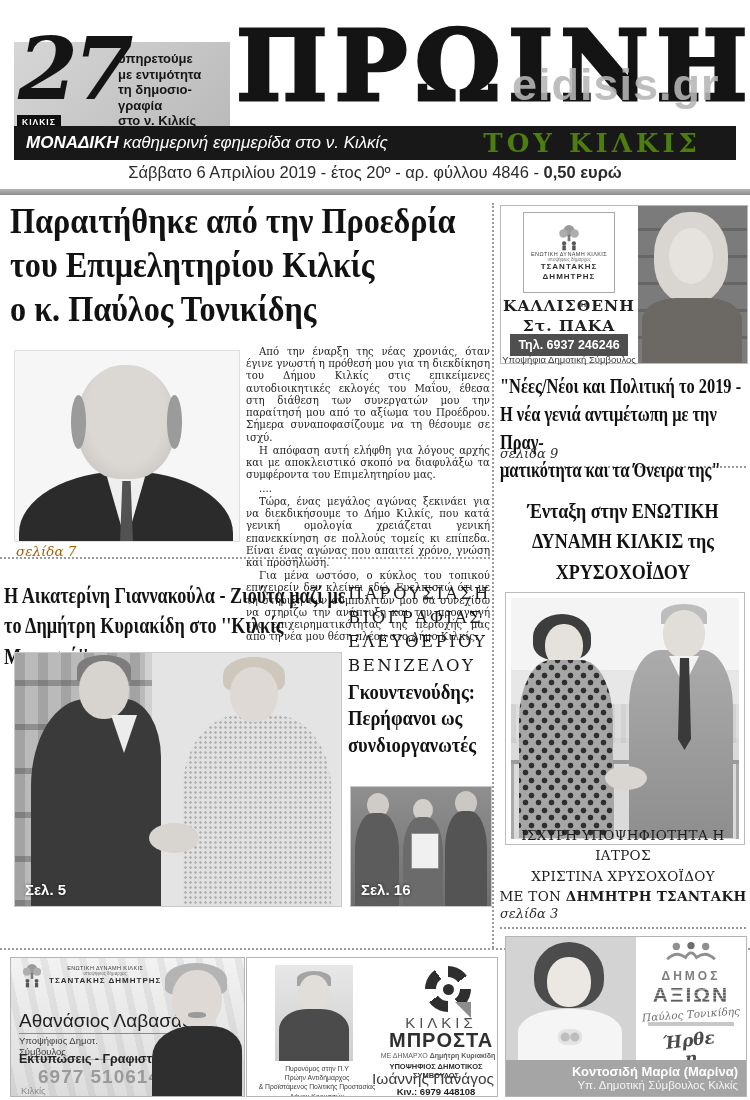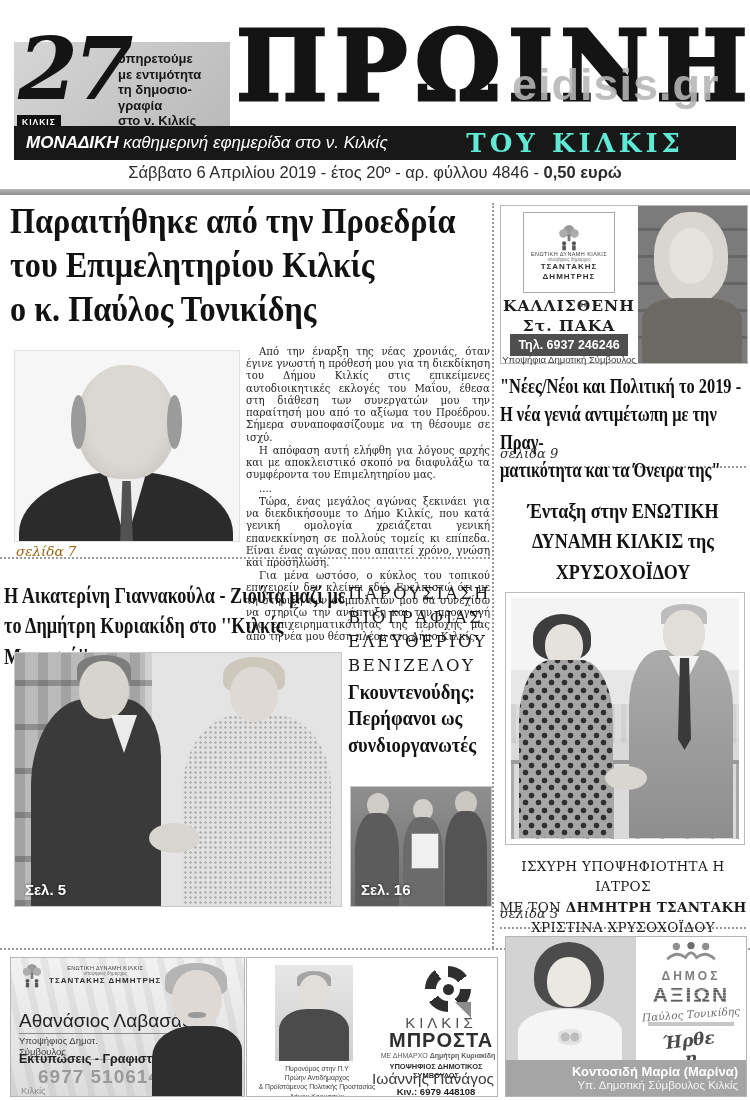--- a/index.html
+++ b/index.html
@@ -14,21 +14,21 @@
   .badge-num{left:4px;top:-16px;font:italic bold 86px "DejaVu Serif",serif;color:#141414;line-height:1;letter-spacing:-4px;}
   .badge-years{left:3px;bottom:7px;background:#101010;color:#fff;font:bold 8.5px "Liberation Sans",sans-serif;
                padding:2px 5px;letter-spacing:1px;}
   .badge-slogan{right:6px;top:9px;width:106px;font:bold 13px/1.2 "Liberation Sans",sans-serif;color:#161616;}
   .title{left:236px;top:18px;font:bold 97px/1 "DejaVu Serif",serif;color:#141414;
          letter-spacing:7px;-webkit-text-stroke:3px #141414;z-index:2;}
   .watermark{left:512px;top:62px;font:bold 45px/1 "Liberation Sans",sans-serif;color:#b6b6b6;opacity:.88;z-index:3;letter-spacing:1px;}
   .topbar{left:14px;top:126px;width:722px;height:34px;background:#181818;display:flex;align-items:center;z-index:4;}
   .topbar-left{padding-left:12px;color:#fff;font:italic 17px "Liberation Sans",sans-serif;}
   .topbar-left .b{font-weight:bold;}
-  .topbar-right{margin-left:auto;margin-right:52px;color:#5eead4;font:bold 26px "DejaVu Serif",serif;letter-spacing:4px;}
+  .topbar-right{margin-left:auto;margin-right:35px;color:#4d7c0f;font:bold 26px "DejaVu Serif",serif;letter-spacing:4px;}
   .dateline{left:0;top:163px;width:750px;text-align:center;font:16.5px "Liberation Sans",sans-serif;color:#2b2b2b;}
   .thickrule{left:0;top:189px;width:750px;height:6px;background:linear-gradient(#b5b5b5,#8d8d8d);}
 
   
   .vdots{left:492px;top:203px;height:745px;border-left:2px dotted #9a9a9a;}
   .hdots1{left:0;top:557px;width:490px;border-top:2px dotted #9a9a9a;}
   .hdots2{left:500px;top:466px;width:246px;border-top:2px dotted #9a9a9a;}
   .hdots3{left:500px;top:927px;width:246px;border-top:2px dotted #9a9a9a;}
   .hdots4{left:0;top:948px;width:750px;border-top:2px dotted #9a9a9a;}
 
@@ -118,21 +118,21 @@
   .tp-wom-head{left:34px;top:26px;width:38px;height:44px;background:#e5e1dc;border-radius:48%;}
   .tp-wom{left:8px;top:62px;width:94px;height:178px;border-radius:34% 34% 0 0;
           background:radial-gradient(circle,#2f2f2f 2.5px,transparent 3.2px) 0 0/13px 15px,
                      radial-gradient(circle,#2f2f2f 2.5px,transparent 3.2px) 6px 8px/13px 15px,#a6a6a6;}
   .tp-man{left:118px;top:52px;width:104px;height:188px;background:linear-gradient(#ababab,#8e8e8e);border-radius:30% 30% 0 0;}
   .tp-man-hair{left:150px;top:6px;width:46px;height:20px;background:#bdbdbd;border-radius:50% 50% 0 0;}
   .tp-man-head{left:152px;top:12px;width:42px;height:48px;background:#e1ddd8;border-radius:48%;}
   .tp-shirt{left:158px;top:58px;width:30px;height:30px;background:#f3f3f3;clip-path:polygon(0 0,100% 0,50% 100%);}
   .tp-tie{left:167px;top:60px;width:13px;height:92px;background:#3a3a3a;clip-path:polygon(15% 0,85% 0,100% 88%,50% 100%,0 88%);}
   .tp-hands{left:94px;top:168px;width:42px;height:24px;background:#d9d5d0;border-radius:50%;}
-  .chrys-cap{left:495px;top:856px;width:256px;text-align:center;font:13.5px/1.5 "DejaVu Serif",serif;color:#1c1c1c;letter-spacing:.3px;}
+  .chrys-cap{left:495px;top:825px;width:256px;text-align:center;font:13.5px/1.5 "DejaVu Serif",serif;color:#1c1c1c;letter-spacing:.3px;}
   .chrys-pageref{left:500px;top:906px;font:italic 13px "DejaVu Serif",serif;color:#2d2d2d;}
 
   
   .ad{border:1px solid #b5b5b5;background:#fff;overflow:hidden;}
   .lav{left:10px;top:957px;width:233px;height:138px;
        background:linear-gradient(#f2f2f2,#ddd),#fff;}
   .lav-bgart{left:0;top:0;width:100%;height:100%;
              background:repeating-linear-gradient(78deg,rgba(110,110,110,.10) 0 7px,transparent 7px 19px);}
   .lav-logo{left:8px;top:4px;display:flex;align-items:center;gap:4px;}
   .lav-logo-txt{text-align:center;}
@@ -322,22 +322,22 @@
       <div class="x tp-man"></div>
       <div class="x tp-man-hair"></div>
       <div class="x tp-man-head"></div>
       <div class="x tp-shirt"></div>
       <div class="x tp-tie"></div>
       <div class="x tp-hands"></div>
     </div>
   </div>
   <div class="x chrys-cap">
     <div>ΙΣΧΥΡΗ ΥΠΟΨΗΦΙΟΤΗΤΑ Η ΙΑΤΡΟΣ</div>
+    <div>ΧΡΙΣΤΙΝΑ ΧΡΥΣΟΧΟΪΔΟΥ</div>
     <div><span>ΜΕ ΤΟΝ </span><span class="b">ΔΗΜΗΤΡΗ ΤΣΑΝΤΑΚΗ</span></div>
-    <div>ΧΡΙΣΤΙΝΑ ΧΡΥΣΟΧΟΪΔΟΥ</div>
   </div>
   <div class="x chrys-pageref">σελίδα 3</div>
 
   <div class="x ad lav">
     <div class="x lav-bgart"></div>
     <div class="x lav-logo">
       <svg class="tree-svg" width="26" height="26" viewBox="0 0 40 40">
           <circle cx="20" cy="11" r="8" fill="#9a9a9a"></circle>
           <circle cx="12" cy="15" r="6" fill="#adadad"></circle>
           <circle cx="28" cy="15" r="6" fill="#adadad"></circle>

